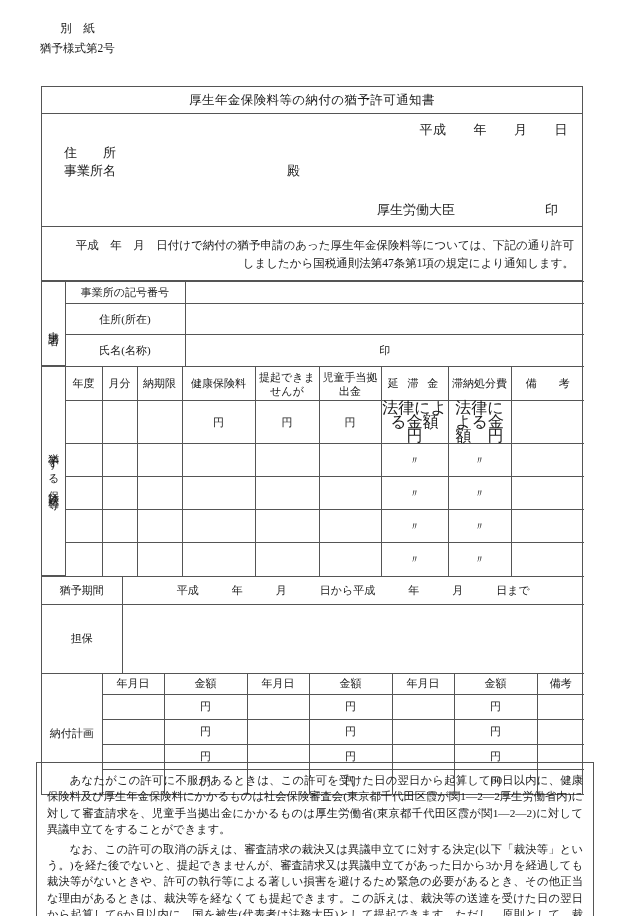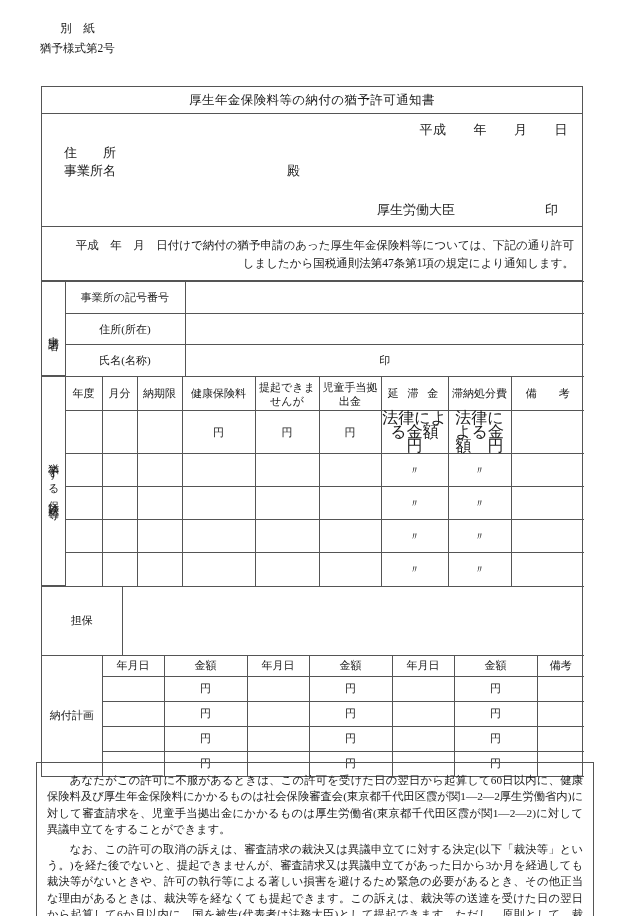--- a/index.html
+++ b/index.html
@@ -193,21 +193,21 @@
       <colgroup>
         <col style="width:23px">
           <col style="width:120px">
           <col style="width:399px">
       </colgroup>
       <tbody>
         <tr>
           <td rowspan="3">
             <span class="vlabel">申請者</span>
           </td>
-          <td style="height:32px">事業所の記号番号</td>
+          <td style="height:22px">事業所の記号番号</td>
           <td class="cell-left"></td>
         </tr>
         <tr>
           <td style="height:31px">住所(所在)</td>
           <td class="cell-left"></td>
         </tr>
         <tr>
           <td style="height:31px">氏名(名称)</td>
           <td class="cell-right">印</td>
         </tr>
@@ -305,20 +305,24 @@
       </tbody>
     </table>
 
     <table class="grid">
       <colgroup>
           <col style="width:80px">
           <col style="width:462px">
         </colgroup>
       <tbody>
         <tr>
+          <td style="height:28px">猶予期間</td>
+          <td class="cell-left">平成　　　年　　　月　　　日から平成　　　年　　　月　　　日まで</td>
+        </tr>
+        <tr>
           <td style="height:68px">担保</td>
           <td class="cell-left"></td>
         </tr>
       </tbody>
     </table>
 
     <table class="grid">
       <colgroup>
         <col style="width:60px">
         <col style="width:62px">

